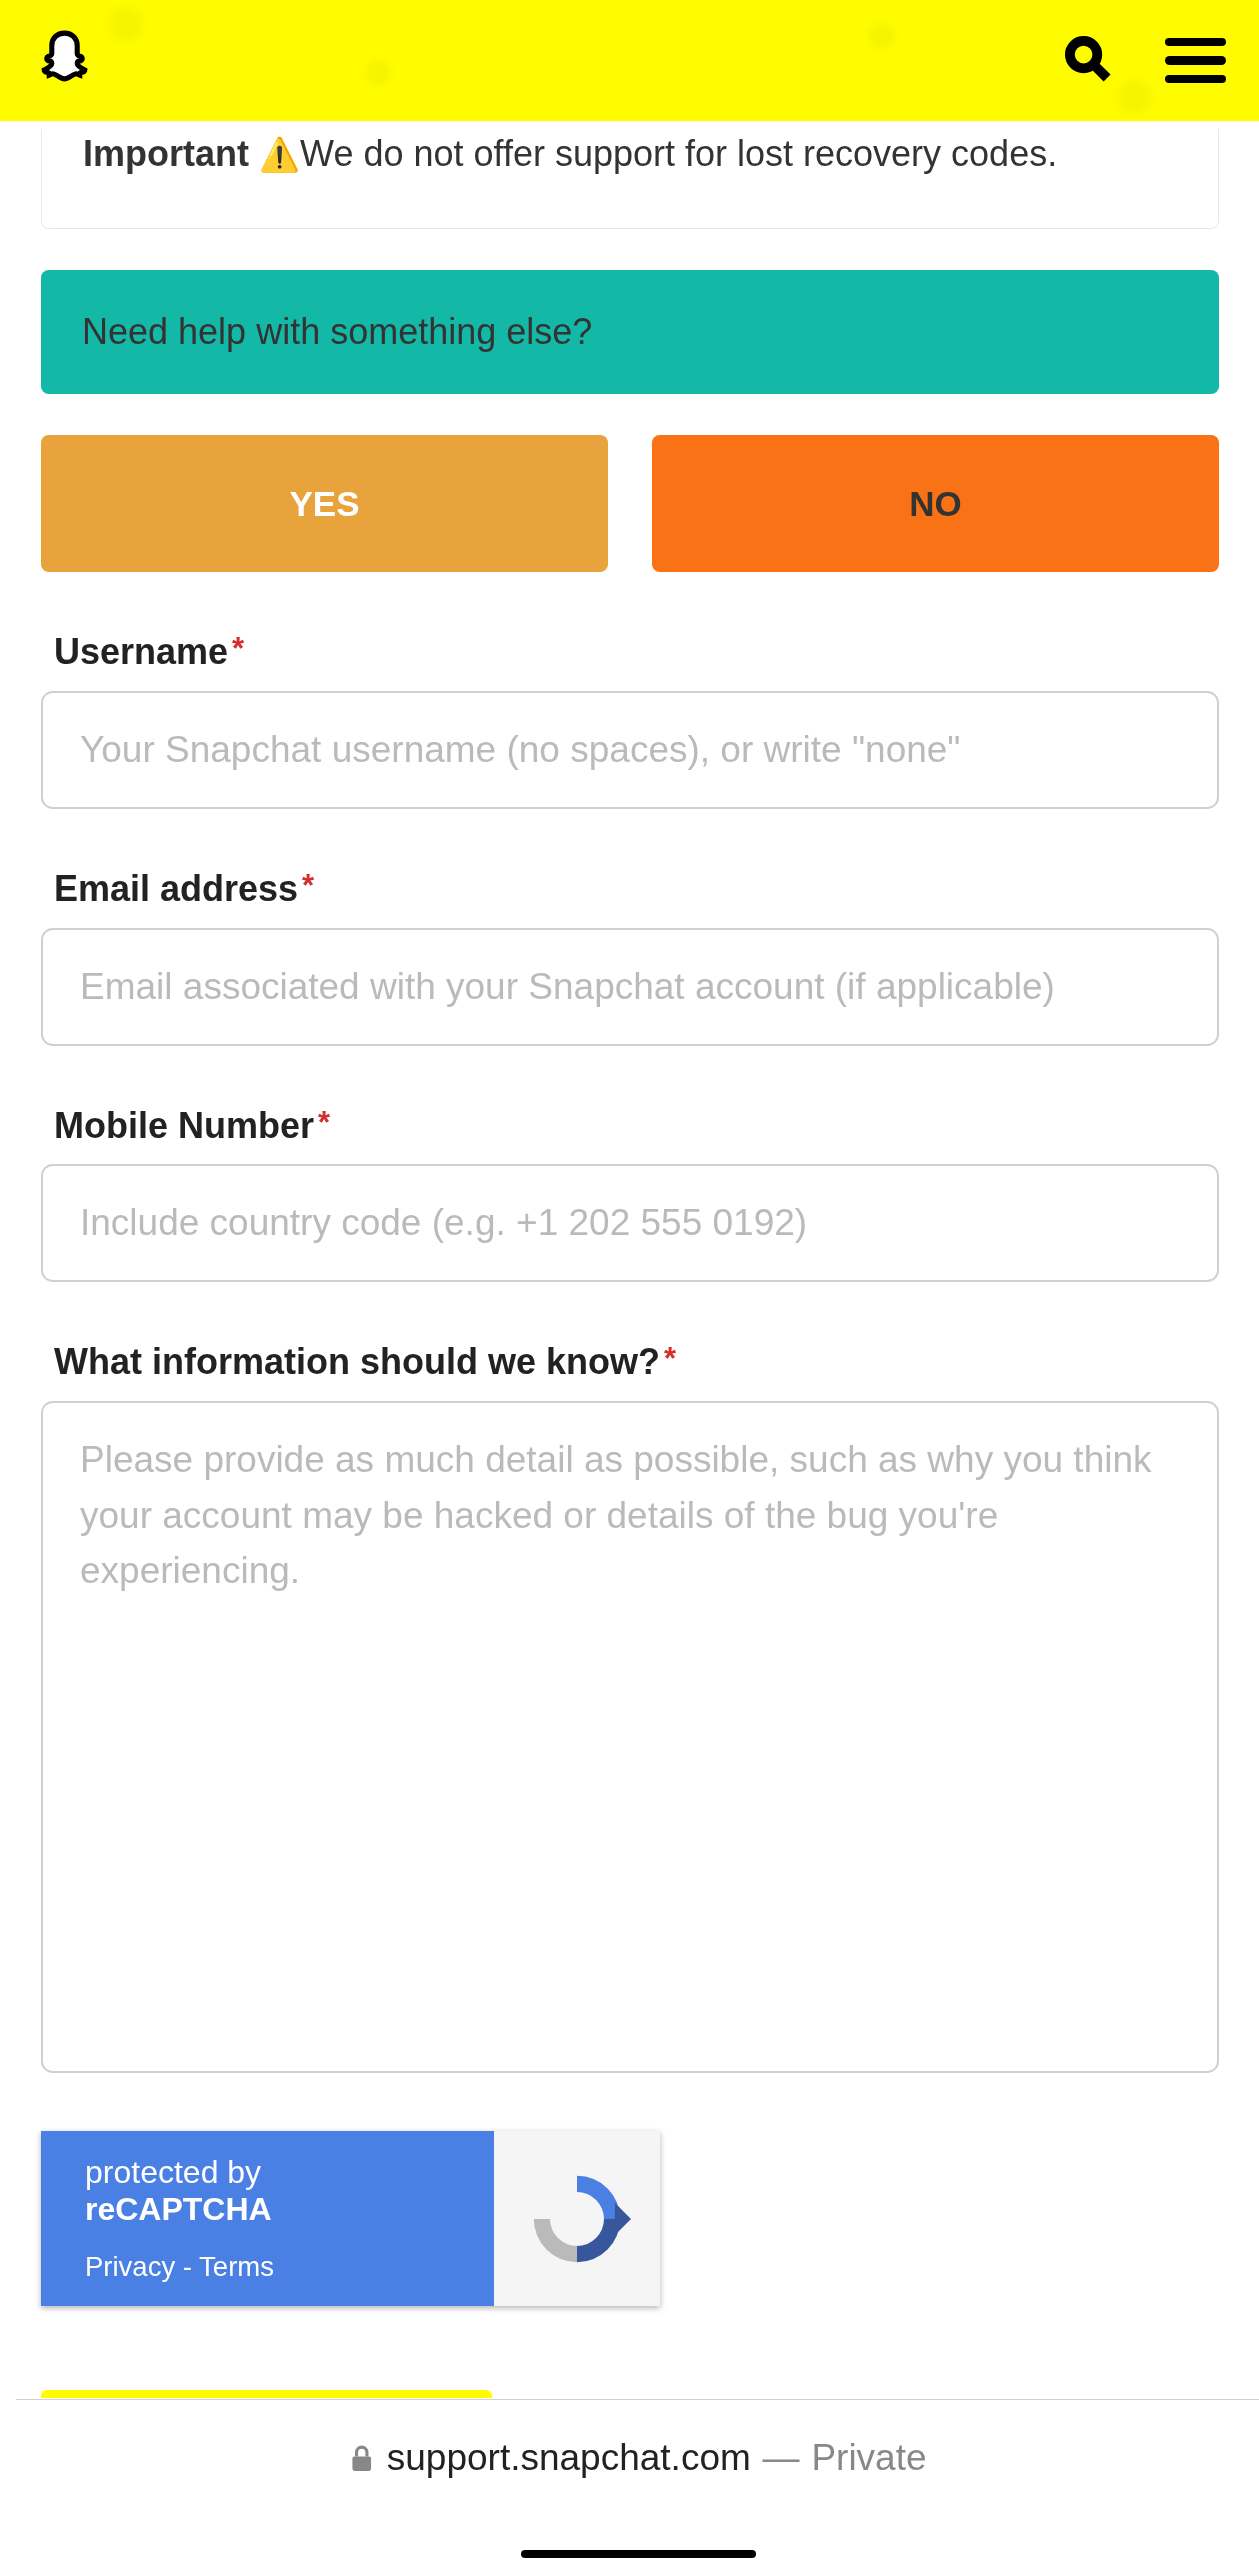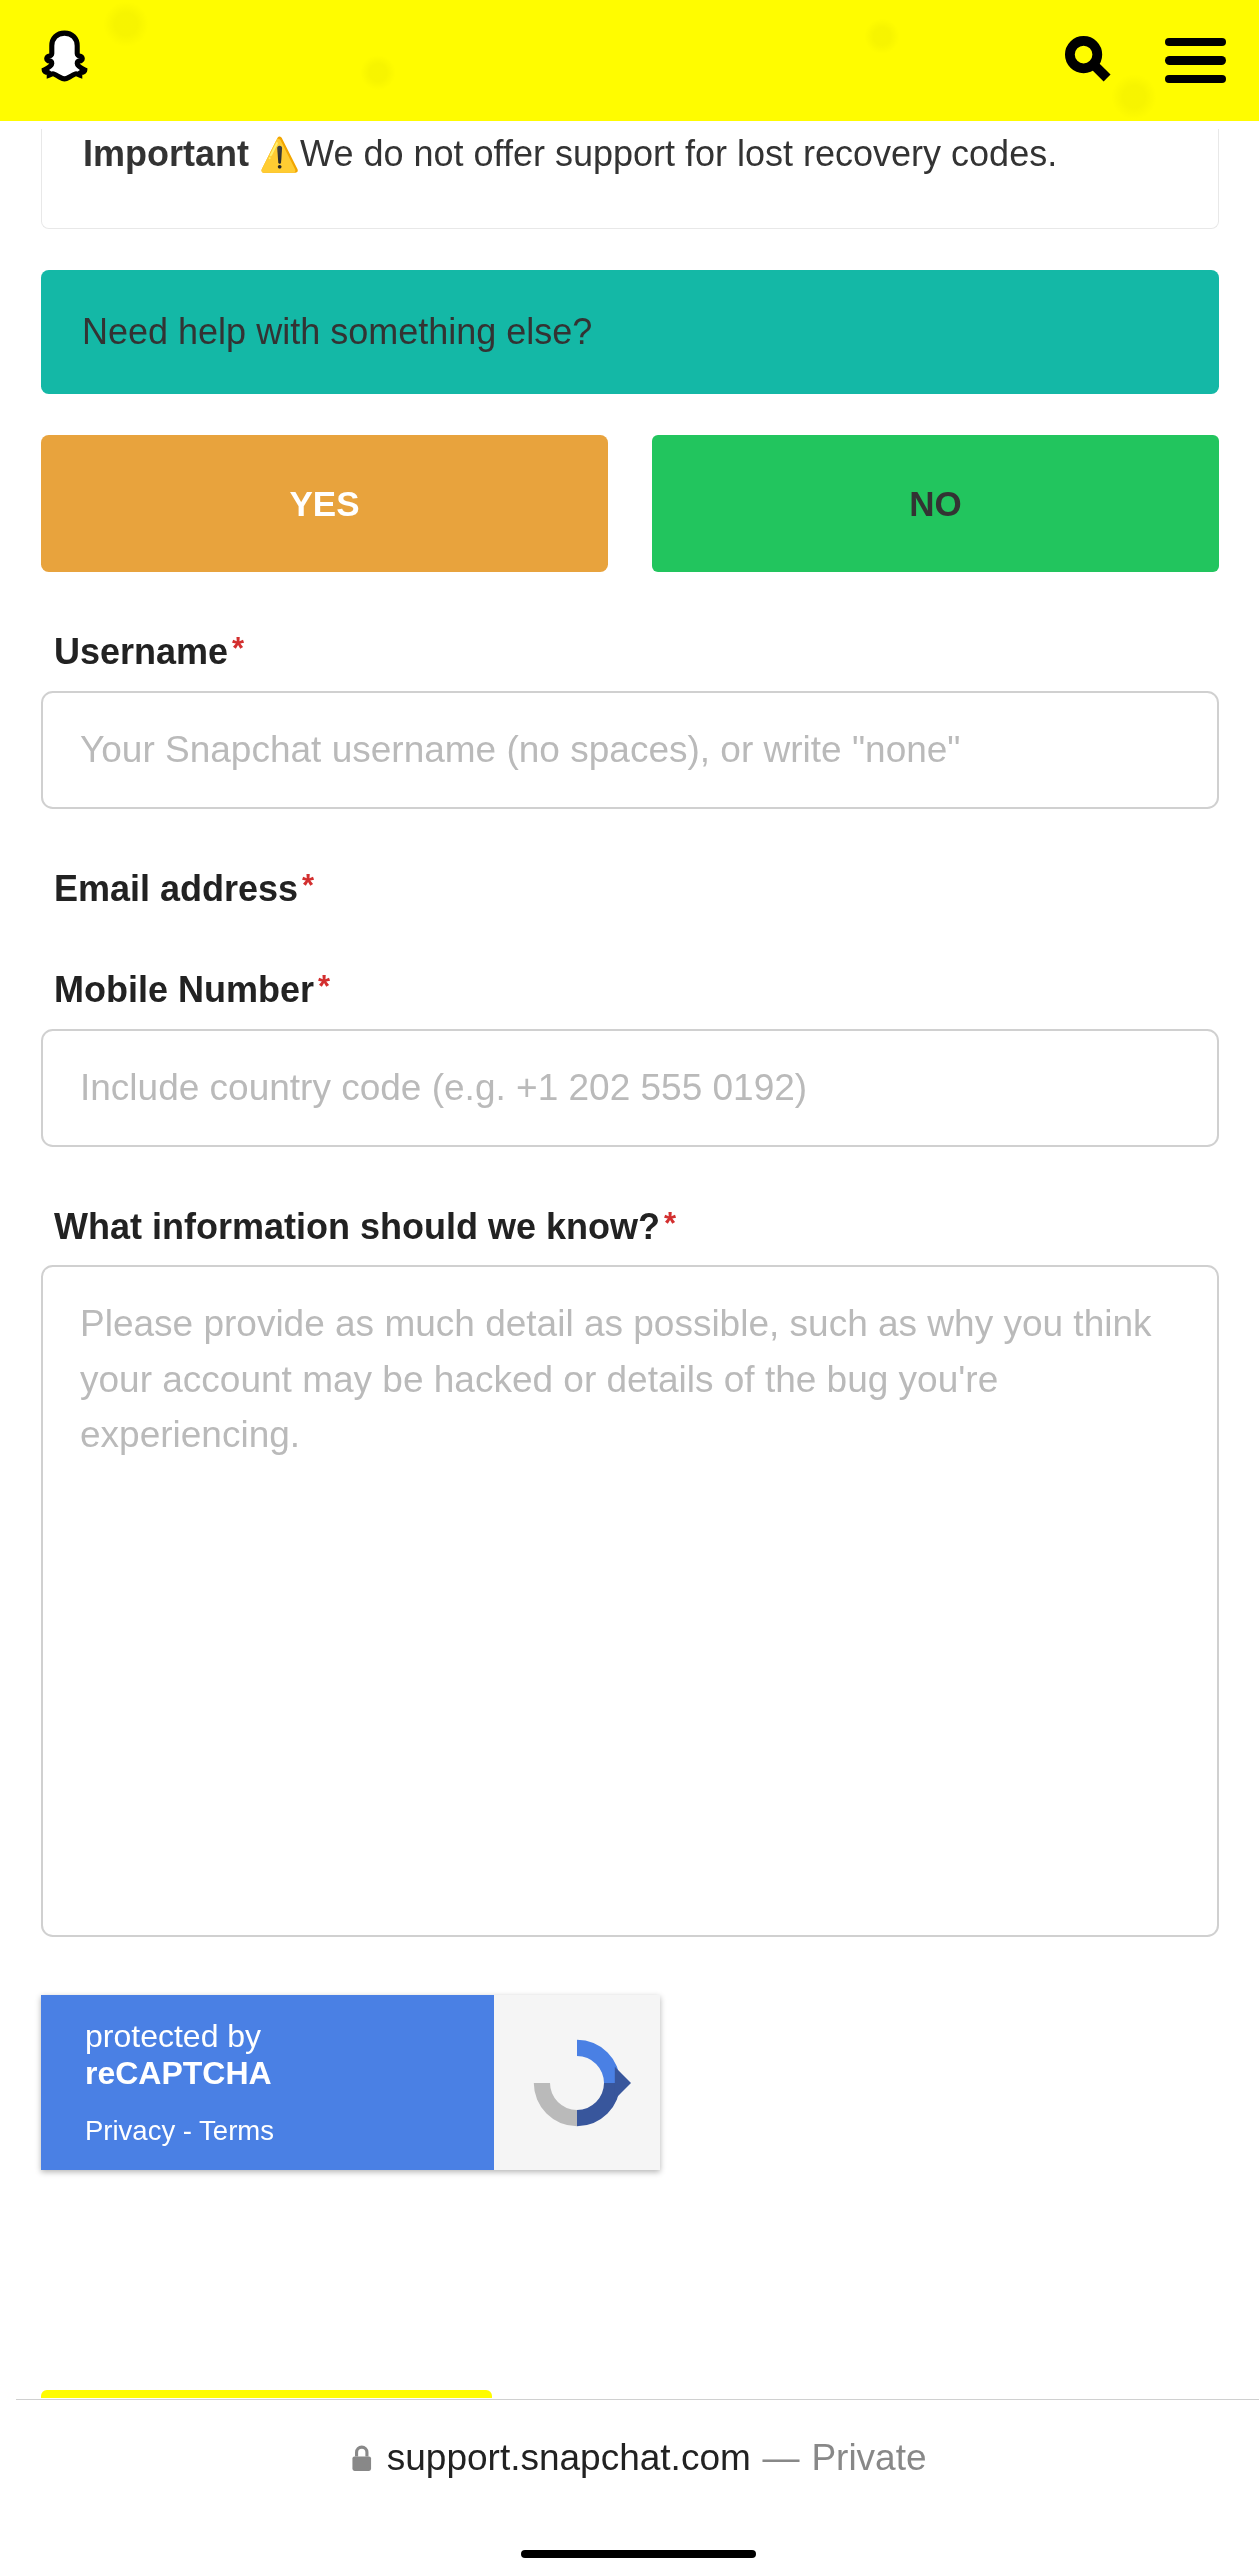--- a/index.html
+++ b/index.html
@@ -98,23 +98,22 @@
       font-weight: 700;
       border-radius: 7.8px;
       cursor: pointer;
       border: none;
     }
     .btn-yes {
       background: #e8a33d;
       color: #fff;
     }
     .btn-no {
-      background: #22c55e;
-      color: #333;
-      border-radius: 6px;
+      background: #f97316;
+      color: #333;
     }
     .form-group {
       margin-top: 59px;
     }
     .form-label {
       font-size: 36px;
       font-weight: 700;
       color: #222;
       display: block;
       margin-bottom: 17.7px;
@@ -283,20 +282,21 @@
     <button class="btn btn-no">NO</button>
   </div>
 
   <div class="form-group">
     <label class="form-label"><span>Username</span><span class="required">*</span></label>
     <input class="form-input" type="text" placeholder="Your Snapchat username (no spaces), or write &quot;none&quot;" style="">
   </div>
 
   <div class="form-group">
     <label class="form-label"><span>Email address</span><span class="required">*</span></label>
+    <input class="form-input" type="text" placeholder="Email associated with your Snapchat account (if applicable)" style="">
   </div>
 
   <div class="form-group">
     <label class="form-label"><span>Mobile Number</span><span class="required">*</span></label>
     <input class="form-input" type="text" placeholder="Include country code (e.g. +1 202 555 0192)" style="">
   </div>
 
   <div class="form-group">
     <label class="form-label"><span>What information should we know?</span><span class="required">*</span></label>
     <textarea class="form-textarea" placeholder="Please provide as much detail as possible, such as why you think your account may be hacked or details of the bug you're experiencing." style=""></textarea>

